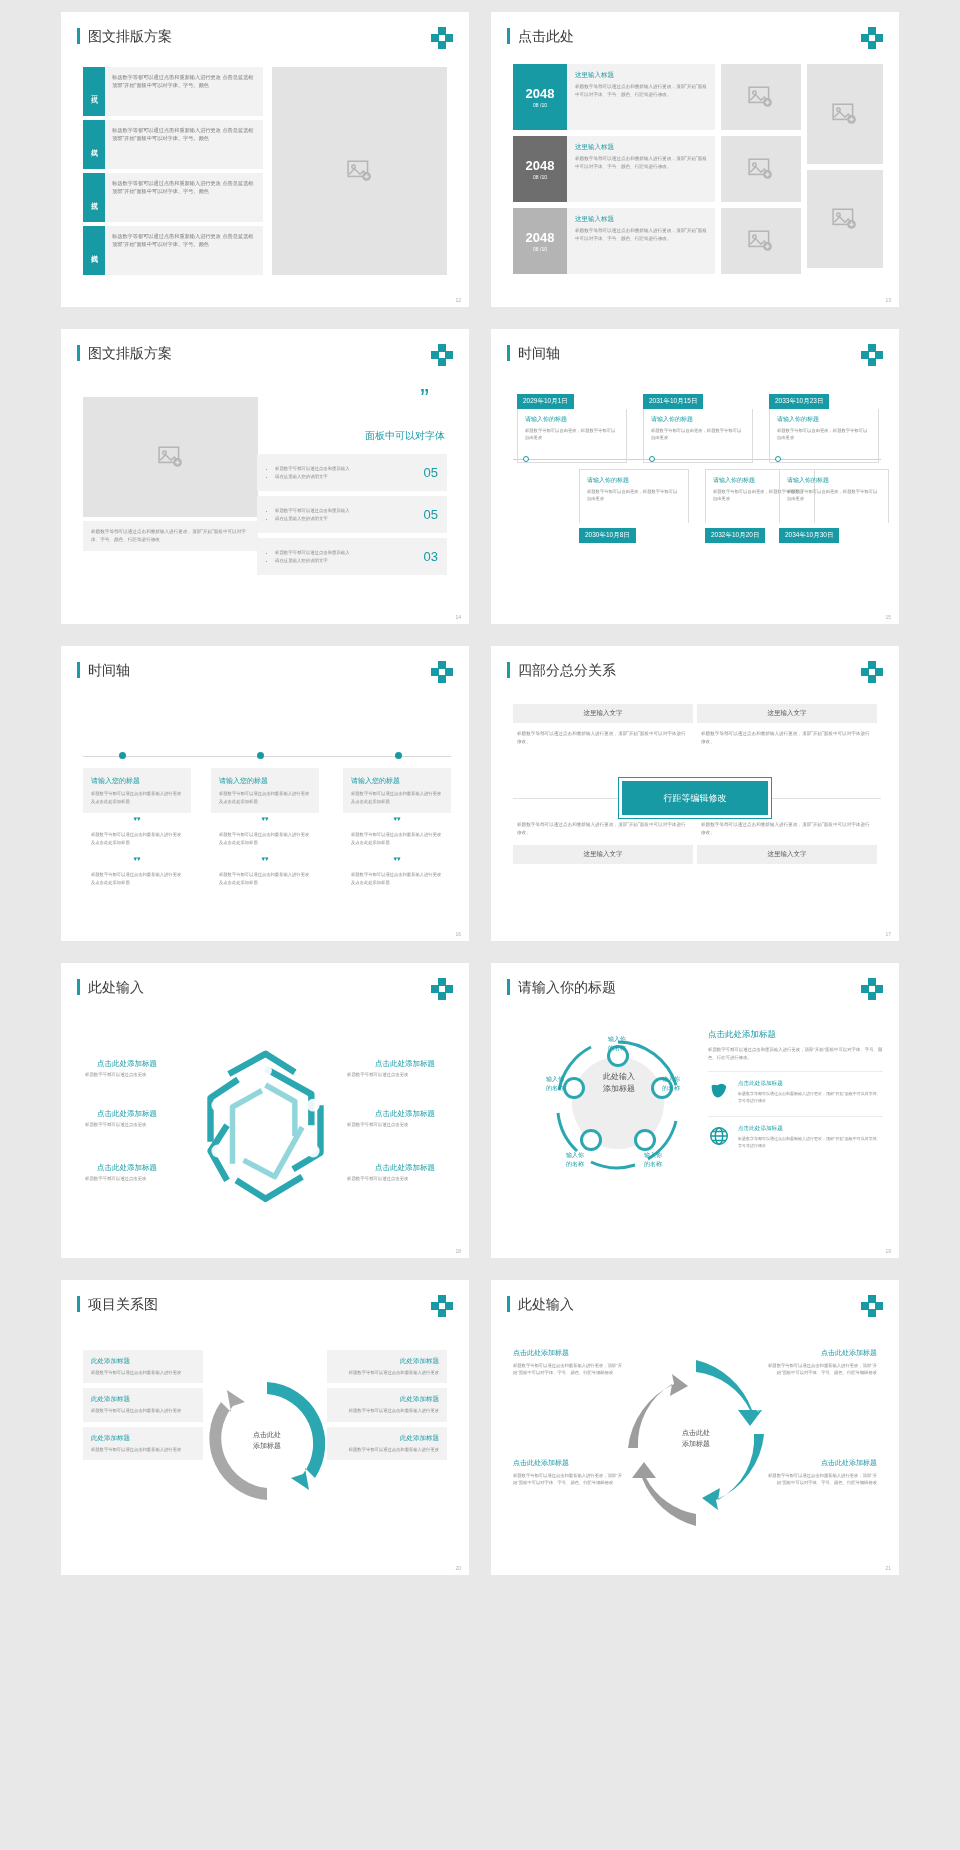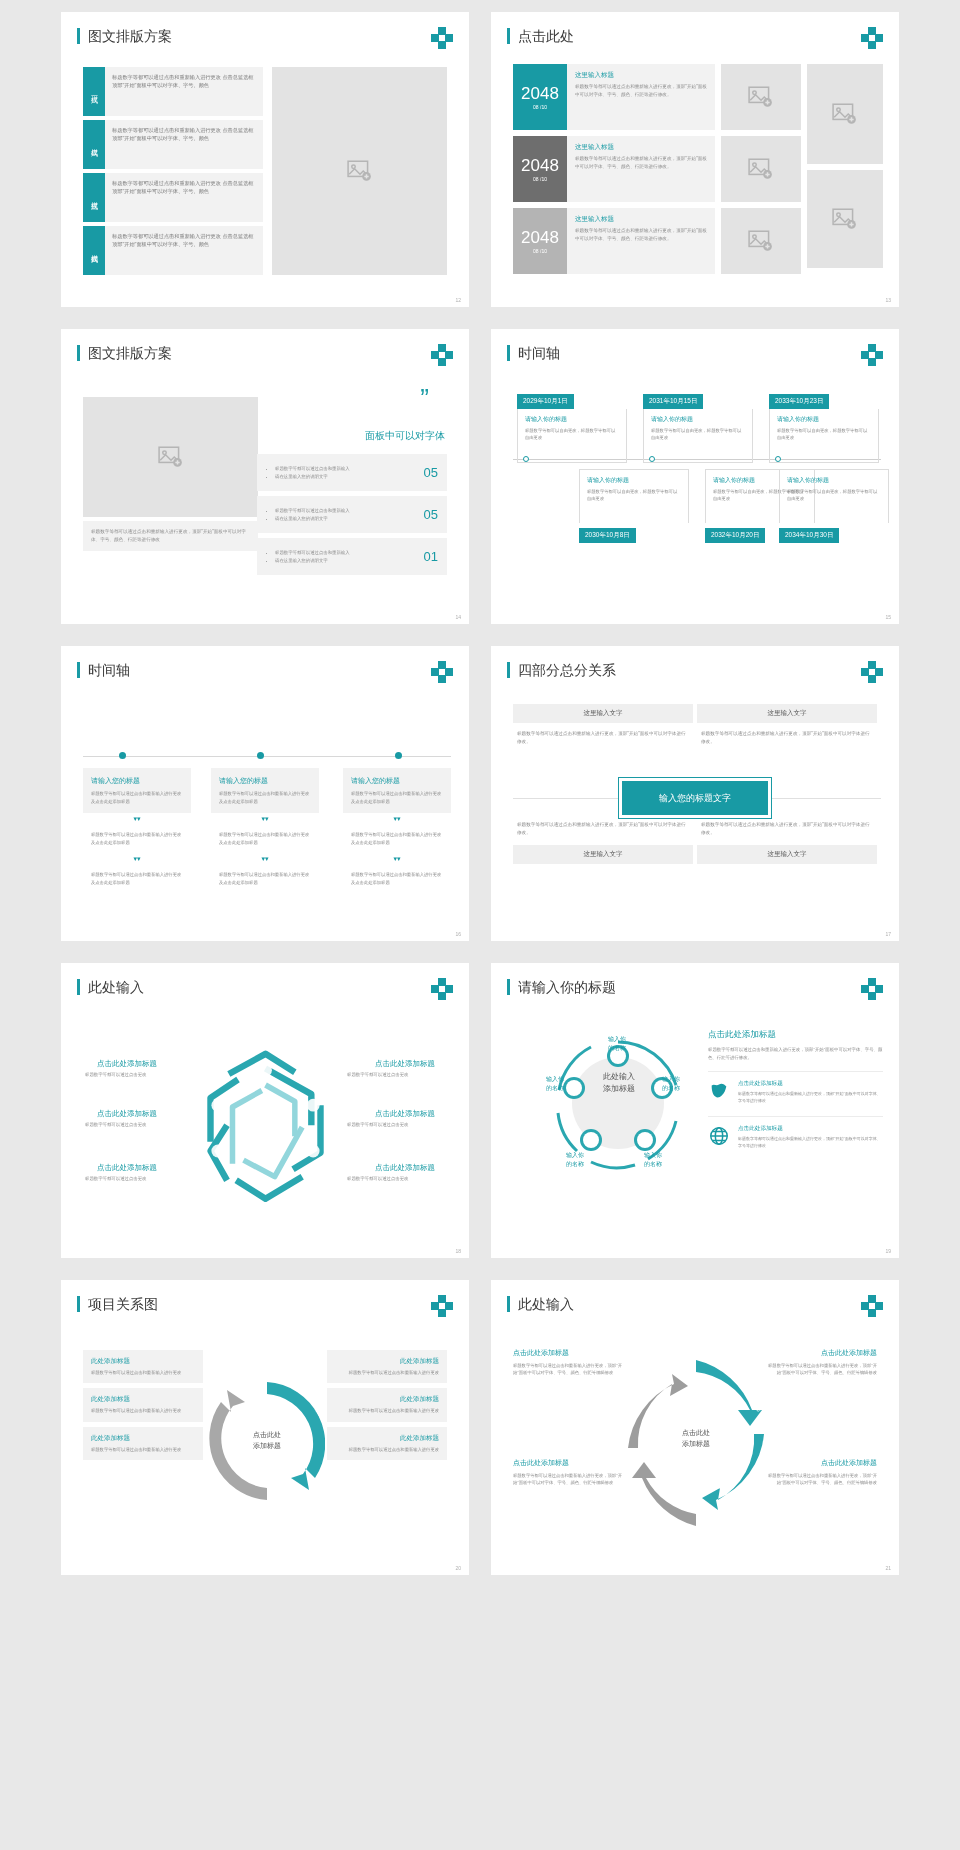--- a/index.html
+++ b/index.html
@@ -80,21 +80,21 @@
   .s12-img { position: absolute; right: 22px; top: 55px; width: 175px; height: 208px; }
 
   
   .s13-wrap { position: absolute; left: 22px; top: 52px; right: 16px; bottom: 26px; display: flex; gap: 6px; }
   .s13-left { width: 202px; display: flex; flex-direction: column; gap: 6px; }
   .s13-item { display: flex; height: 66px; }
   .s13-year {
     width: 54px; color: #fff; display: flex; flex-direction: column;
     align-items: center; justify-content: center; line-height: 1.2;
   }
-  .s13-year b { font-size: 17px; font-weight: normal; }
+  .s13-year b { font-size: 13px; font-weight: bold; }
   .s13-year span { font-size: 5px; }
   .s13-body { flex: 1; background: #f2f2f2; padding: 7px 8px; }
   .s13-body h4 { margin: 0 0 3px 0; font-size: 6.5px; color: #189aa4; font-weight: normal; }
   .s13-body p { margin: 0; font-size: 4.6px; color: #8a8a8a; line-height: 1.65; }
   .s13-mid { width: 80px; display: flex; flex-direction: column; gap: 6px; }
   .s13-mid .imgph { height: 66px; }
   .s13-right { flex: 1; display: flex; flex-direction: column; gap: 6px; }
   .s13-right .imgph:first-child { height: 100px; }
   .s13-right .imgph:last-child { height: 98px; }
 
@@ -345,21 +345,21 @@
           <li>标题数字等都可以通过点击和重新输入</li>
           <li>请在这里输入您的说明文字</li>
         </ul>
         <div class="s14-num">05</div>
       </div>
       <div class="s14-item">
         <ul>
           <li>标题数字等都可以通过点击和重新输入</li>
           <li>请在这里输入您的说明文字</li>
         </ul>
-        <div class="s14-num">01</div>
+        <div class="s14-num">03</div>
       </div>
     </div>
     <div class="slide-num">14</div>
   </div>
 
   <div class="slide">
     <div class="s-title">时间轴</div>
     <div class="logo">
         <i class="h"></i>
         <i class="v"></i>
@@ -493,21 +493,21 @@
     </div>
     <div class="s17-cell" style="left:22px; top:168px">
       <div class="s17-tx">标题数字等都可以通过点击和重新输入进行更改，顶部"开始"面板中可以对字体进行修改。</div>
       <div class="s17-hd">这里输入文字</div>
     </div>
     <div class="s17-cell" style="right:22px; top:168px">
       <div class="s17-tx">标题数字等都可以通过点击和重新输入进行更改，顶部"开始"面板中可以对字体进行修改。</div>
       <div class="s17-hd">这里输入文字</div>
     </div>
 
-    <div class="s17-center">输入您的标题文字</div>
+    <div class="s17-center">行距等编辑修改</div>
     <div class="slide-num">17</div>
   </div>
 
   <div class="slide">
     <div class="s-title">此处输入</div>
     <div class="logo">
         <i class="h"></i>
         <i class="v"></i>
         <i class="c"></i>
       </div>

